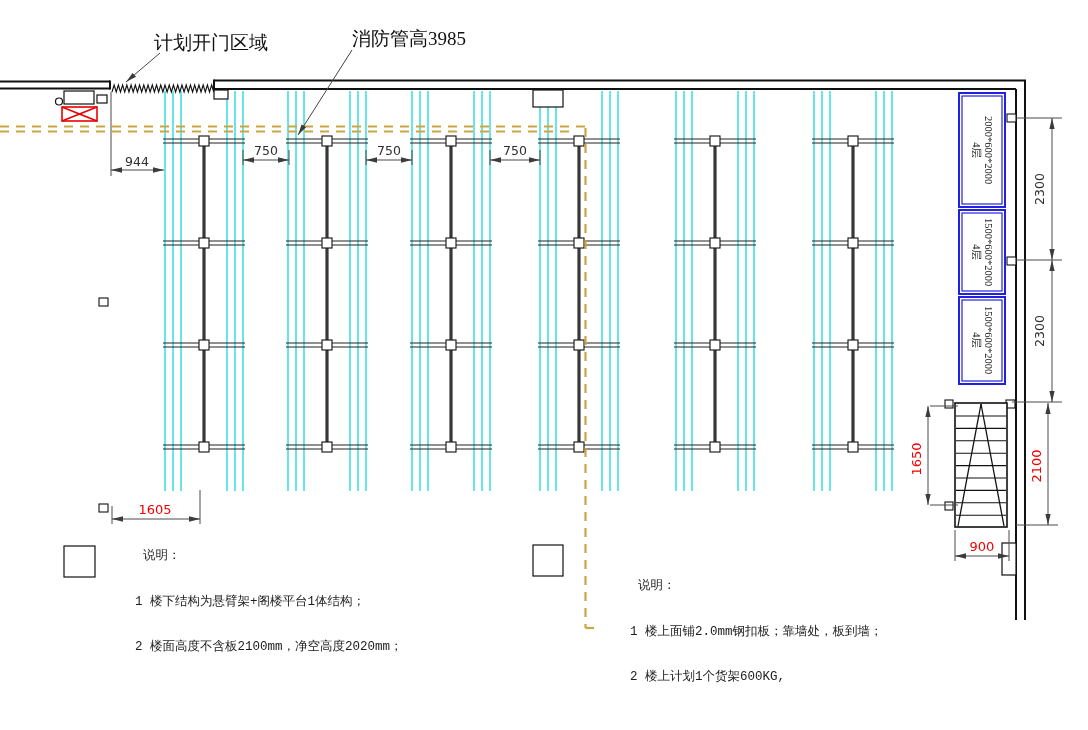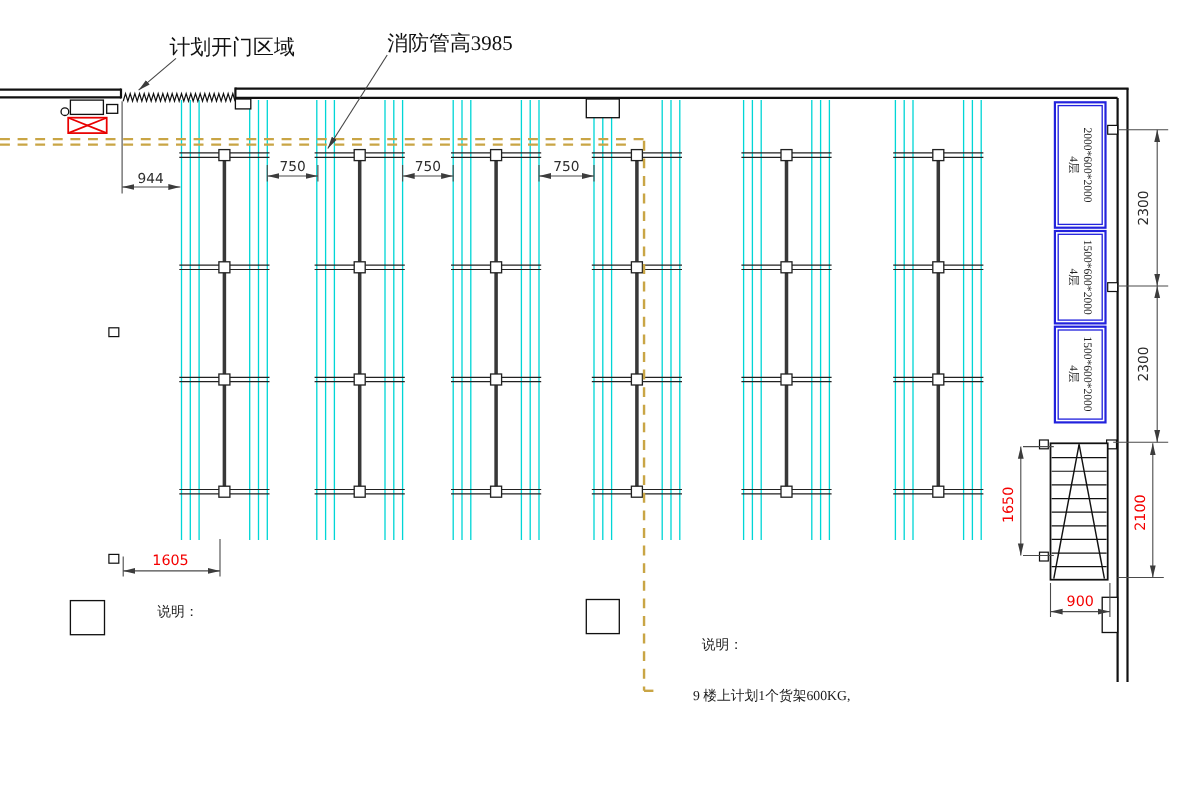--- a/index.html
+++ b/index.html
@@ -1,20 +1,20 @@
 <!DOCTYPE html>
 <html><head>
 <meta charset="utf-8">
 <style>
   html,body{margin:0;padding:0;background:#fff;}
   #canvas{position:relative;width:1088px;height:730px;background:#fff;overflow:hidden;
           font-family:"Liberation Serif",serif;}
   svg{position:absolute;left:0;top:0;}
   .note-block{position:absolute;color:#1c1c1c;font-size:12.5px;white-space:pre;}
-  .note-block .ln{height:15.5px;line-height:15.5px;}
+  .note-block .ln{height:15.5px;line-height:15.5px;font-family:Liberation Mono, monospace;}
   .note-block .ind{padding-left:17px;}
   .nb-title{padding-left:8px;}
   .dim-t{font-family:"DejaVu Sans",sans-serif;font-size:12.5px;fill:#2e2e2e;}
   .dim-r{font-family:"DejaVu Sans",sans-serif;font-size:13px;fill:#f40000;}
   .cad-label{font-family:"Liberation Serif",serif;font-size:19px;fill:#111;}
   .boxlab{font-family:"Liberation Serif",serif;font-size:10.5px;fill:#222;}
 </style>
 </head>
 <body>
 
@@ -313,33 +313,36 @@
   <g stroke="#444" stroke-width="1" fill="none">
     <line x1="160" y1="53" x2="126" y2="82" marker-end="url(#arr)"></line>
     <line x1="352" y1="50" x2="298" y2="135" marker-end="url(#arr)"></line>
   </g>
   <text class="cad-label" x="154" y="49">计划开门区域</text>
   <text class="cad-label" x="352" y="45">消防管高3985</text>
 </svg>
 
 <div class="note-block" style="left:135px;top:519px;">
   <div class="ln nb-title">说明：</div>
+  <div class="ln">1 楼下结构为悬臂架+阁楼平台1体结构；</div>
+  <div class="ln">2 楼面高度不含板2100mm，净空高度2020mm；</div>
   
   
   
   
   
   
   
   
 </div>
 
 <div class="note-block" style="left:630px;top:549px;">
   <div class="ln nb-title">说明：</div>
-  <div class="ln">9 楼上计划1个货架600KG,</div>
+  <div class="ln">1 楼上面铺2.0mm钢扣板；靠墙处，板到墙；</div>
+  <div class="ln">2 楼上计划1个货架600KG,</div>
   
   
   
   
   
   
   
 </div>
 
 </div>

